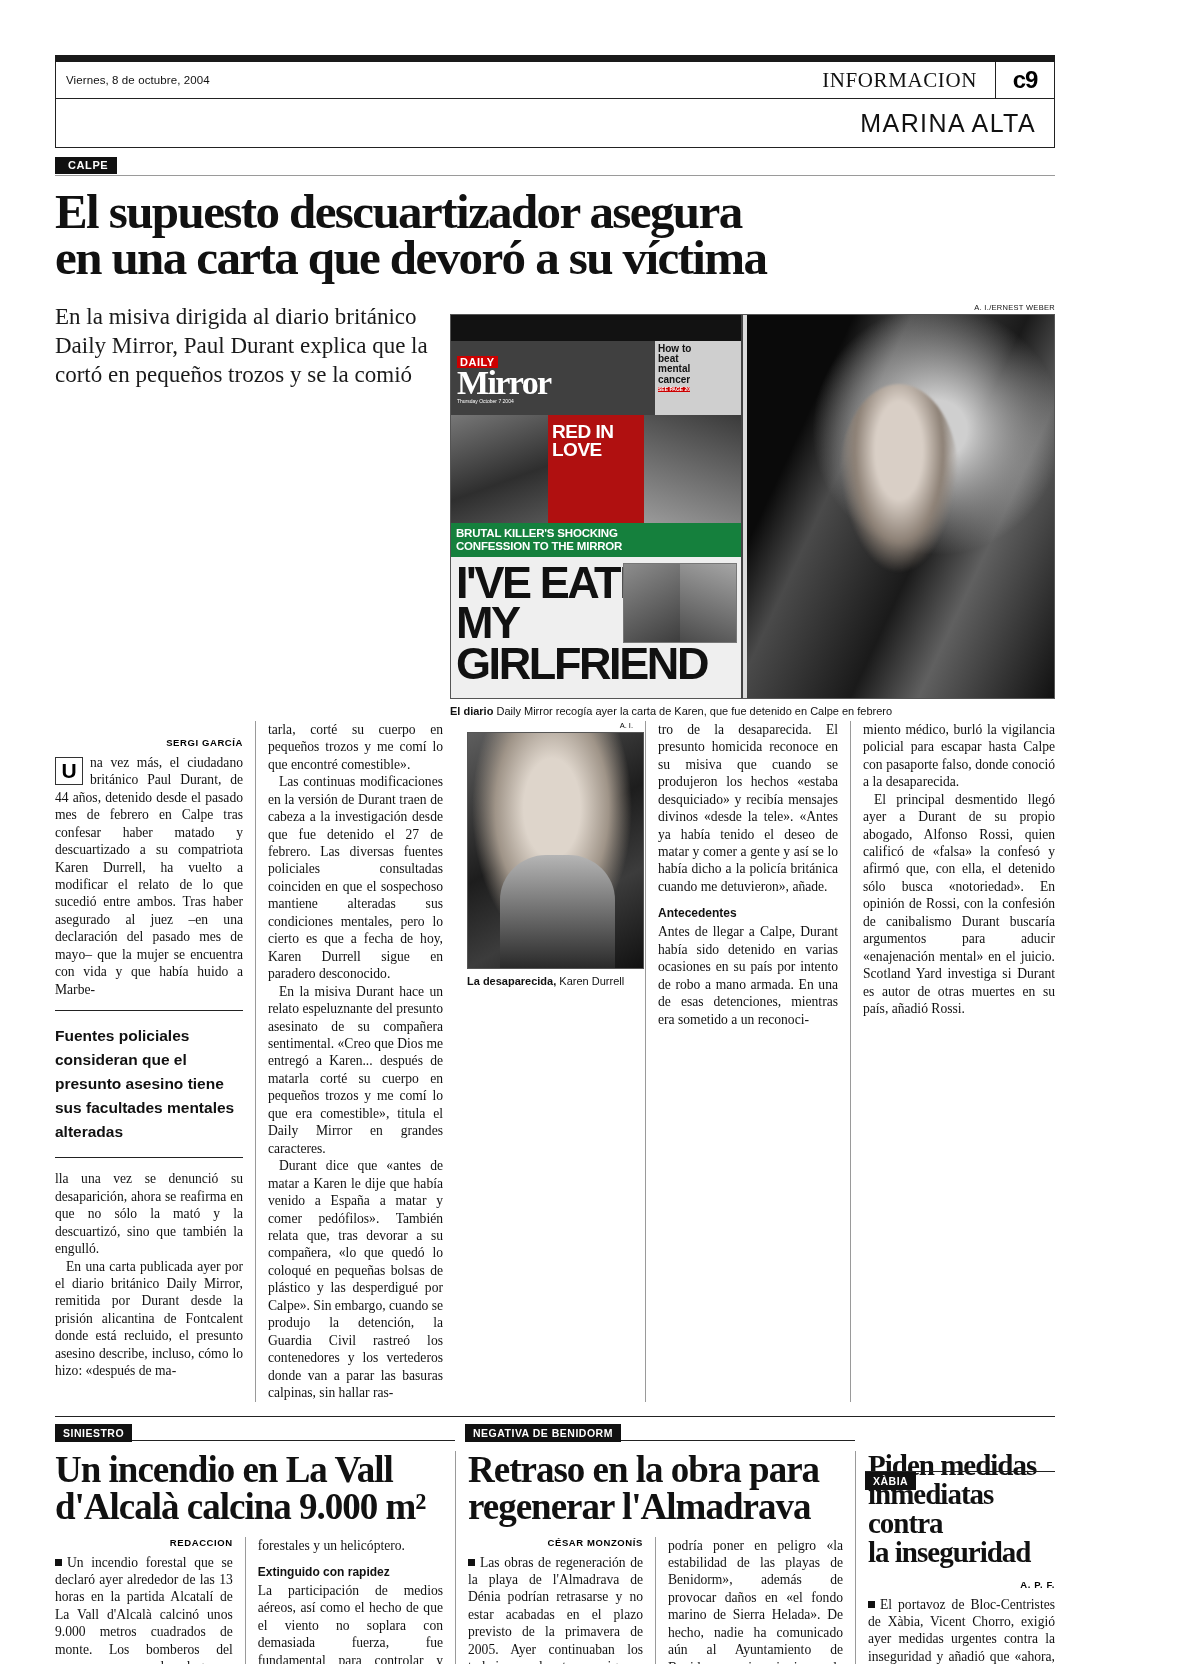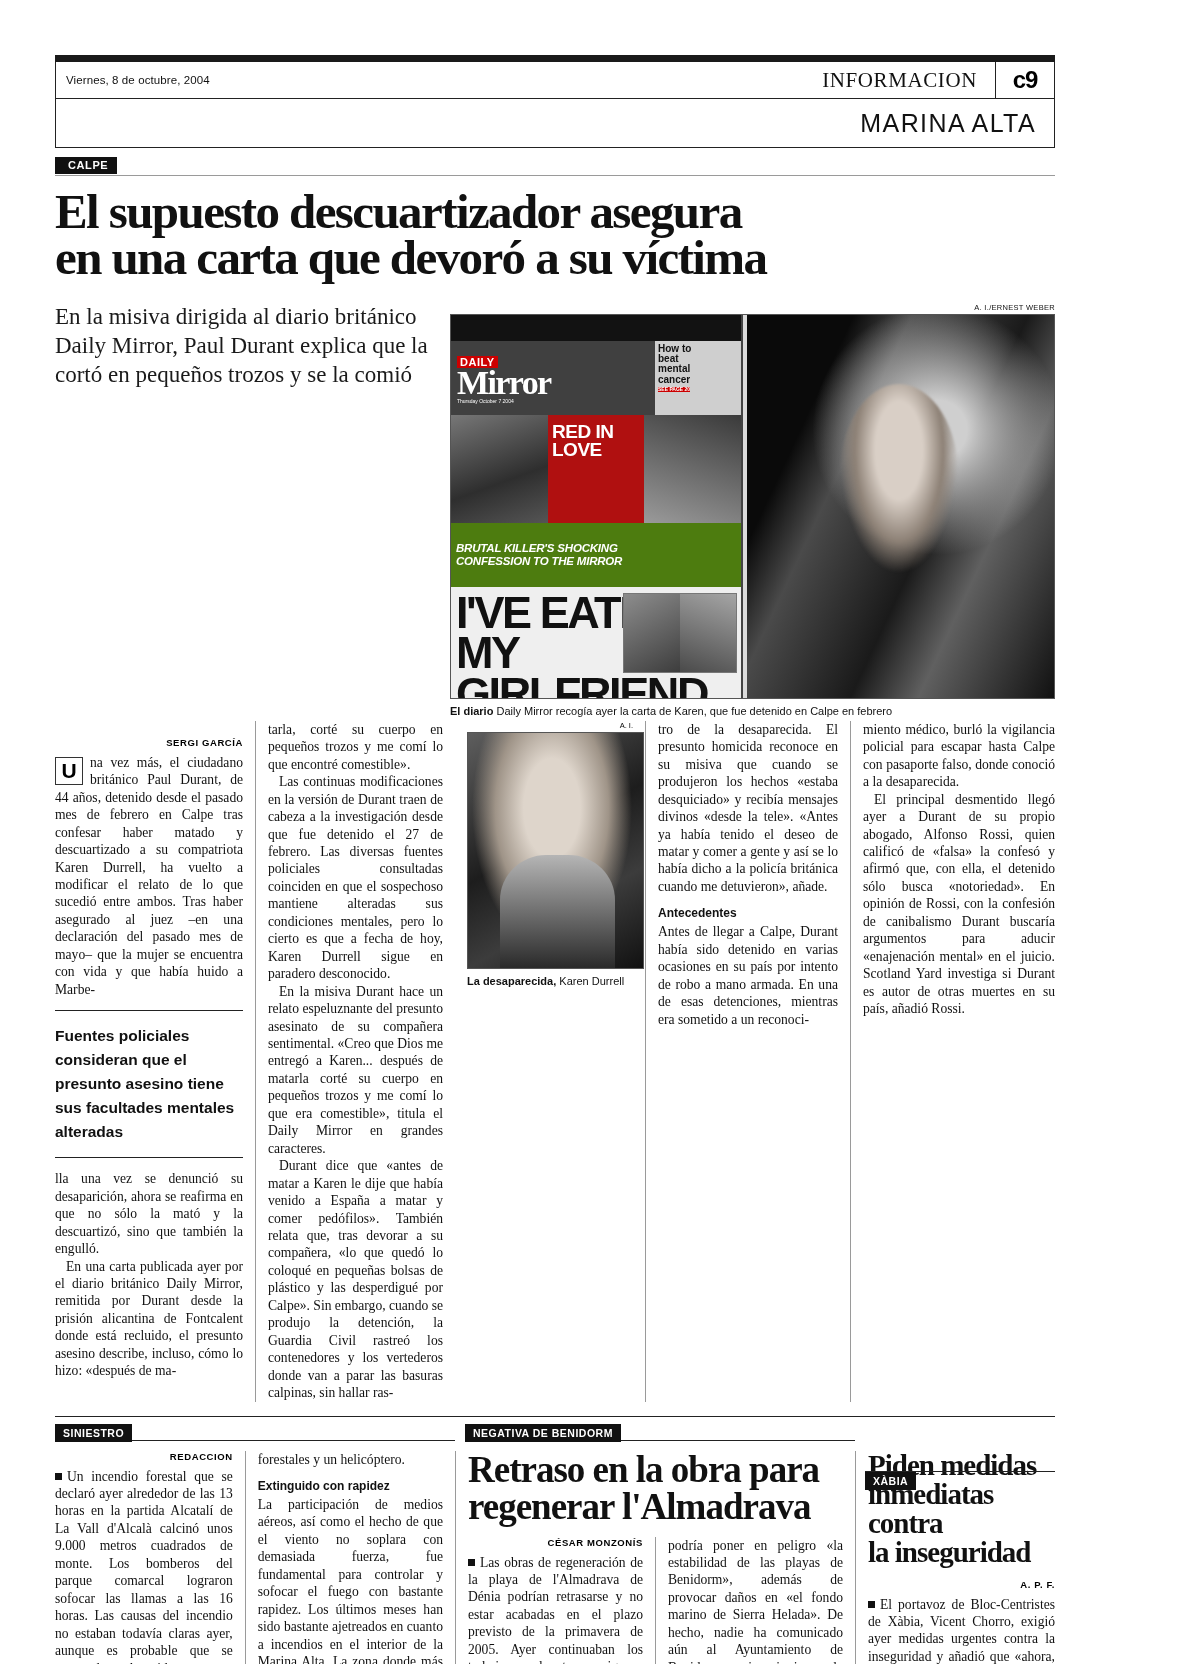--- a/index.html
+++ b/index.html
@@ -202,25 +202,24 @@
   }
   .mPhoto{flex:1;background:linear-gradient(160deg,#777,#2e2e2e 60%,#555);}
   .mPhoto.b{background:linear-gradient(20deg,#9a9a9a,#3a3a3a);}
   .mRed{
     width:96px;background:#b01010;color:#fff;
     font-family:"Liberation Sans",sans-serif;font-weight:bold;
     font-size:19px;line-height:.96;padding:8px 4px;box-sizing:border-box;
     letter-spacing:-.5px;
   }
   .mirrorBanner{
-    background:#4d7c0f;color:#fff;
+    background:#15803d;color:#fff;
     font-family:"Liberation Sans",sans-serif;font-weight:bold;
     font-size:11.5px;line-height:1.12;letter-spacing:-.2px;
-    padding:19px 5px;
-    font-style:italic;
+    padding:4px 5px;
   }
   .mirrorHeadline{
     background:#efefef;color:#111;
     font-family:"Liberation Sans",sans-serif;font-weight:bold;
     font-size:45px;line-height:.90;letter-spacing:-2.4px;
     padding:6px 5px 0 5px;
     height:152px;box-sizing:border-box;position:relative;
   }
   .mirrorInset{
     position:absolute;right:4px;top:6px;width:112px;height:78px;
@@ -431,20 +430,24 @@
         <span class="lbl">NEGATIVA DE BENIDORM</span>
       </div>
       <div class="seg" style="flex:1;margin-left:10px;margin-top:48px;">
         <span class="lbl">XÀBIA</span>
       </div>
     </div>
 
     <div class="botcols">
 
       <div class="bcol" style="width:400px;padding-right:12px;">
+        <h2 class="bhead big">
+          <span>Un incendio en La Vall</span><br>
+          <span>d'Alcalà calcina 9.000 m²</span>
+        </h2>
         <div style="display:flex;">
           <div style="width:190px;padding-right:12px;">
             <div class="byline" style="margin-top:0;">REDACCION</div>
             <p class="bt"><span class="sq"></span><span>Un incendio forestal que se declaró ayer alrededor de las 13 horas en la partida Alcatalí de La Vall d'Alcalà calcinó unos 9.000 metros cuadrados de monte. Los bomberos del parque comarcal lograron sofocar las llamas a las 16 horas. Las causas del incendio no estaban todavía claras ayer, aunque es probable que se tratara de un descuido.</span></p>
 
           </div>
           <div class="vline" style="width:198px;padding-left:12px;">
             <p class="bt">forestales y un helicóptero.</p>
             <div class="subhead">Extinguido con rapidez</div>
             <p class="bt">La participación de medios aéreos, así como el hecho de que el viento no soplara con demasiada fuerza, fue fundamental para controlar y sofocar el fuego con bastante rapidez. Los últimos meses han sido bastante ajetreados en cuanto a incendios en el interior de la Marina Alta. La zona donde más siniestros se han registrado ha sido la de l'Atzúvia y Forna, donde, en poco espacio de tiempo, a mediados de septiembre, se declararon varios fuegos intencionados.</p>

